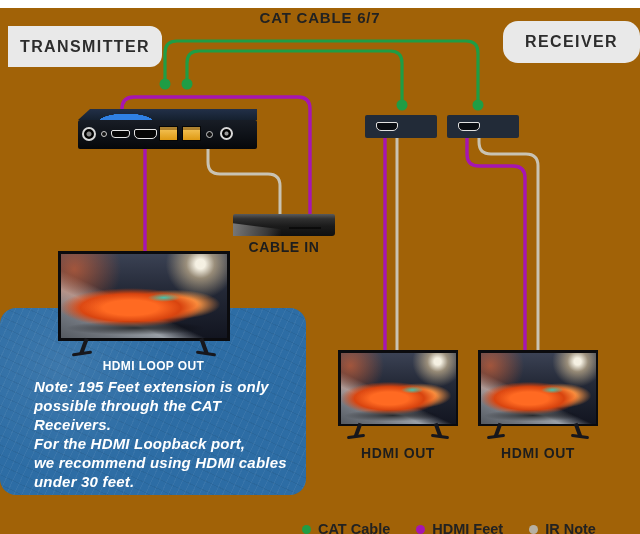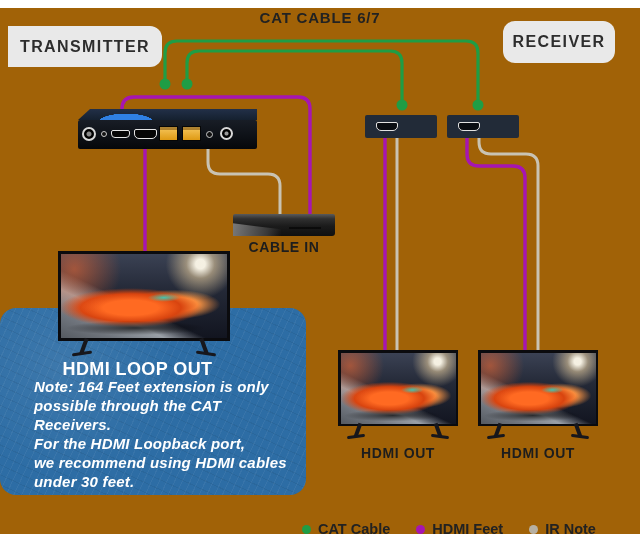--- a/index.html
+++ b/index.html
@@ -6,21 +6,21 @@
   .canvas{position:relative;width:640px;height:534px;background:#a16207;overflow:hidden;
           font-family:"Liberation Sans", sans-serif;margin-top:8px;}
 
   
   .diagram-title{position:absolute;top:1px;left:0;width:100%;text-align:center;
     font-size:15px;font-weight:700;color:#222;letter-spacing:.8px;z-index:3;}
   .pill{position:absolute;background:#e9e9e9;border-radius:12px;display:flex;
     align-items:center;justify-content:center;font-size:16px;font-weight:600;
     color:#2d2d2d;letter-spacing:1.4px;z-index:2;}
   .pill-tx{left:8px;top:18px;width:154px;height:41px;border-top-left-radius:0;border-bottom-left-radius:0;}
-  .pill-rx{left:503px;top:13px;width:112px;height:42px;}
+  .pill-rx{left:503px;top:13px;width:137px;height:42px;border-radius:15px;}
 
   
   .cables{position:absolute;left:0;top:0;z-index:1;}
 
   
   .tx-device{position:absolute;left:78px;top:101px;width:179px;height:40px;z-index:2;}
   .tx-top{position:absolute;left:0;top:0;width:179px;height:11px;
     clip-path:polygon(12px 0,179px 0,179px 11px,0 11px);
     background:radial-gradient(ellipse 52px 16px at 48px 13px,#2f80e4 0 52%,rgba(47,128,228,0) 53%),
                linear-gradient(#223048,#15202f);}
@@ -85,21 +85,21 @@
   .tv-loop{left:58px;top:243px;width:172px;height:105px;}
   .tv-out-1{left:338px;top:342px;width:120px;height:90px;}
   .tv-out-2{left:478px;top:342px;width:120px;height:90px;}
 
   
   .dev-label{position:absolute;text-align:center;font-weight:700;color:#1d1d1d;
     letter-spacing:.6px;z-index:3;}
   .lbl-hdmi-in{left:233px;top:231px;width:102px;font-size:14px;}
   .lbl-out-1{left:338px;top:437px;width:120px;font-size:14px;}
   .lbl-out-2{left:478px;top:437px;width:120px;font-size:14px;}
-  .lbl-loop{left:20px;top:351px;width:235px;font-size:18px;color:#ffffff;letter-spacing:.4px;}
+  .lbl-loop{left:36px;top:351px;width:235px;font-size:12px;color:#ffffff;letter-spacing:.4px;}
 
   
   .note-box{position:absolute;left:0;top:300px;width:306px;height:187px;border-radius:16px;
     background-color:#2d6da5;z-index:0;
     background-image:
       repeating-linear-gradient(115deg, rgba(255,255,255,.05) 0 1px, transparent 1px 7px),
       repeating-linear-gradient(25deg, rgba(0,0,0,.06) 0 1px, transparent 1px 9px),
       radial-gradient(circle at 20% 30%, rgba(255,255,255,.08), transparent 40%);}
   .note-text{position:absolute;left:34px;top:369px;width:264px;color:#fff;font-size:15px;
     font-style:italic;font-weight:600;line-height:1.27;letter-spacing:.2px;
@@ -118,21 +118,21 @@
   <div class="diagram-title">CAT CABLE 6/7</div>
 
   <div class="pill pill-tx" style="background-color: rgb(233, 233, 233);">
     <span>TRANSMITTER</span>
   </div>
   <div class="pill pill-rx" style="background-color: rgb(233, 233, 233);">
     <span>RECEIVER</span>
   </div>
 
   <div class="note-box" style="background-color: rgb(45, 109, 165);"></div>
-  <div class="note-text">Note: 164 Feet extension is only
+  <div class="note-text">Note: 195 Feet extension is only
 possible through the CAT Receivers.
 For the HDMI Loopback port,
 we recommend using HDMI cables
 under 30 feet.</div>
 
   <svg class="cables" width="640" height="534" viewBox="0 0 640 534" fill="none">
     <path d="M208 135 L208 154 Q208 166 220 166 L268 166 Q280 166 280 178 L280 210" stroke-width="3" stroke="#c9c3b3"></path>
     <path d="M397 125 L397 346" stroke-width="3" stroke="#c9c3b3"></path>
     <path d="M479 125 L479 134 Q479 146 491 146 L526 146 Q538 146 538 158 L538 346" stroke-width="3" stroke="#c9c3b3"></path>
 

